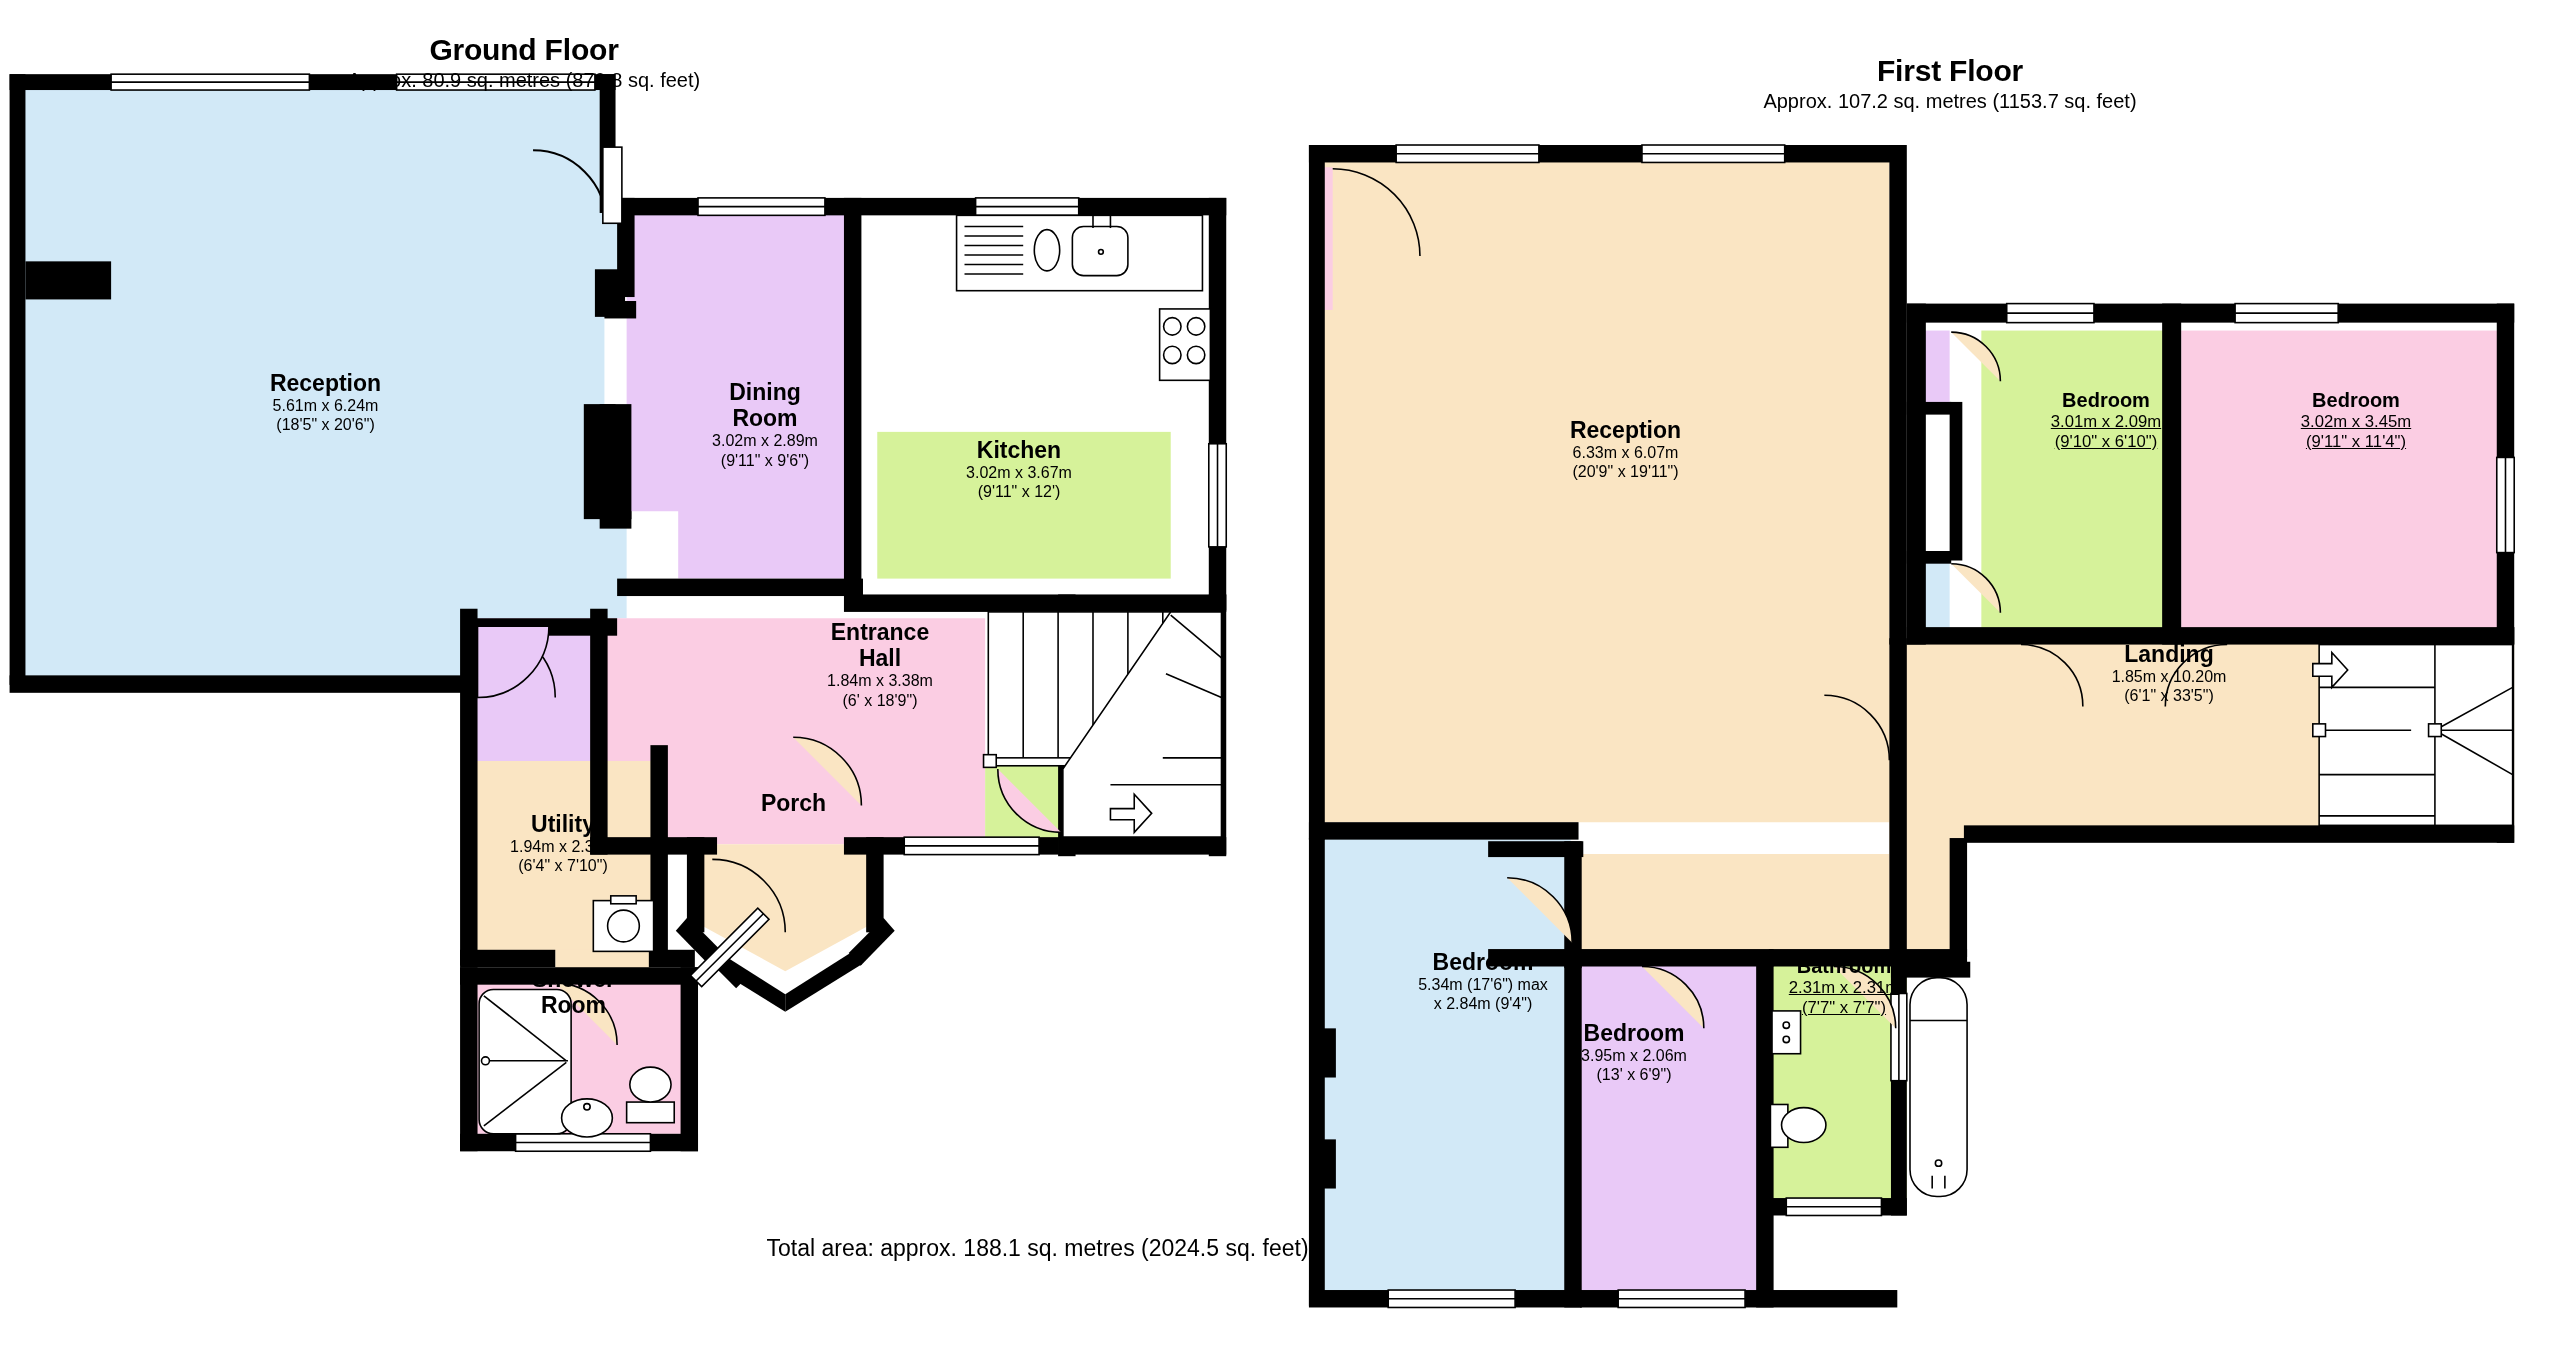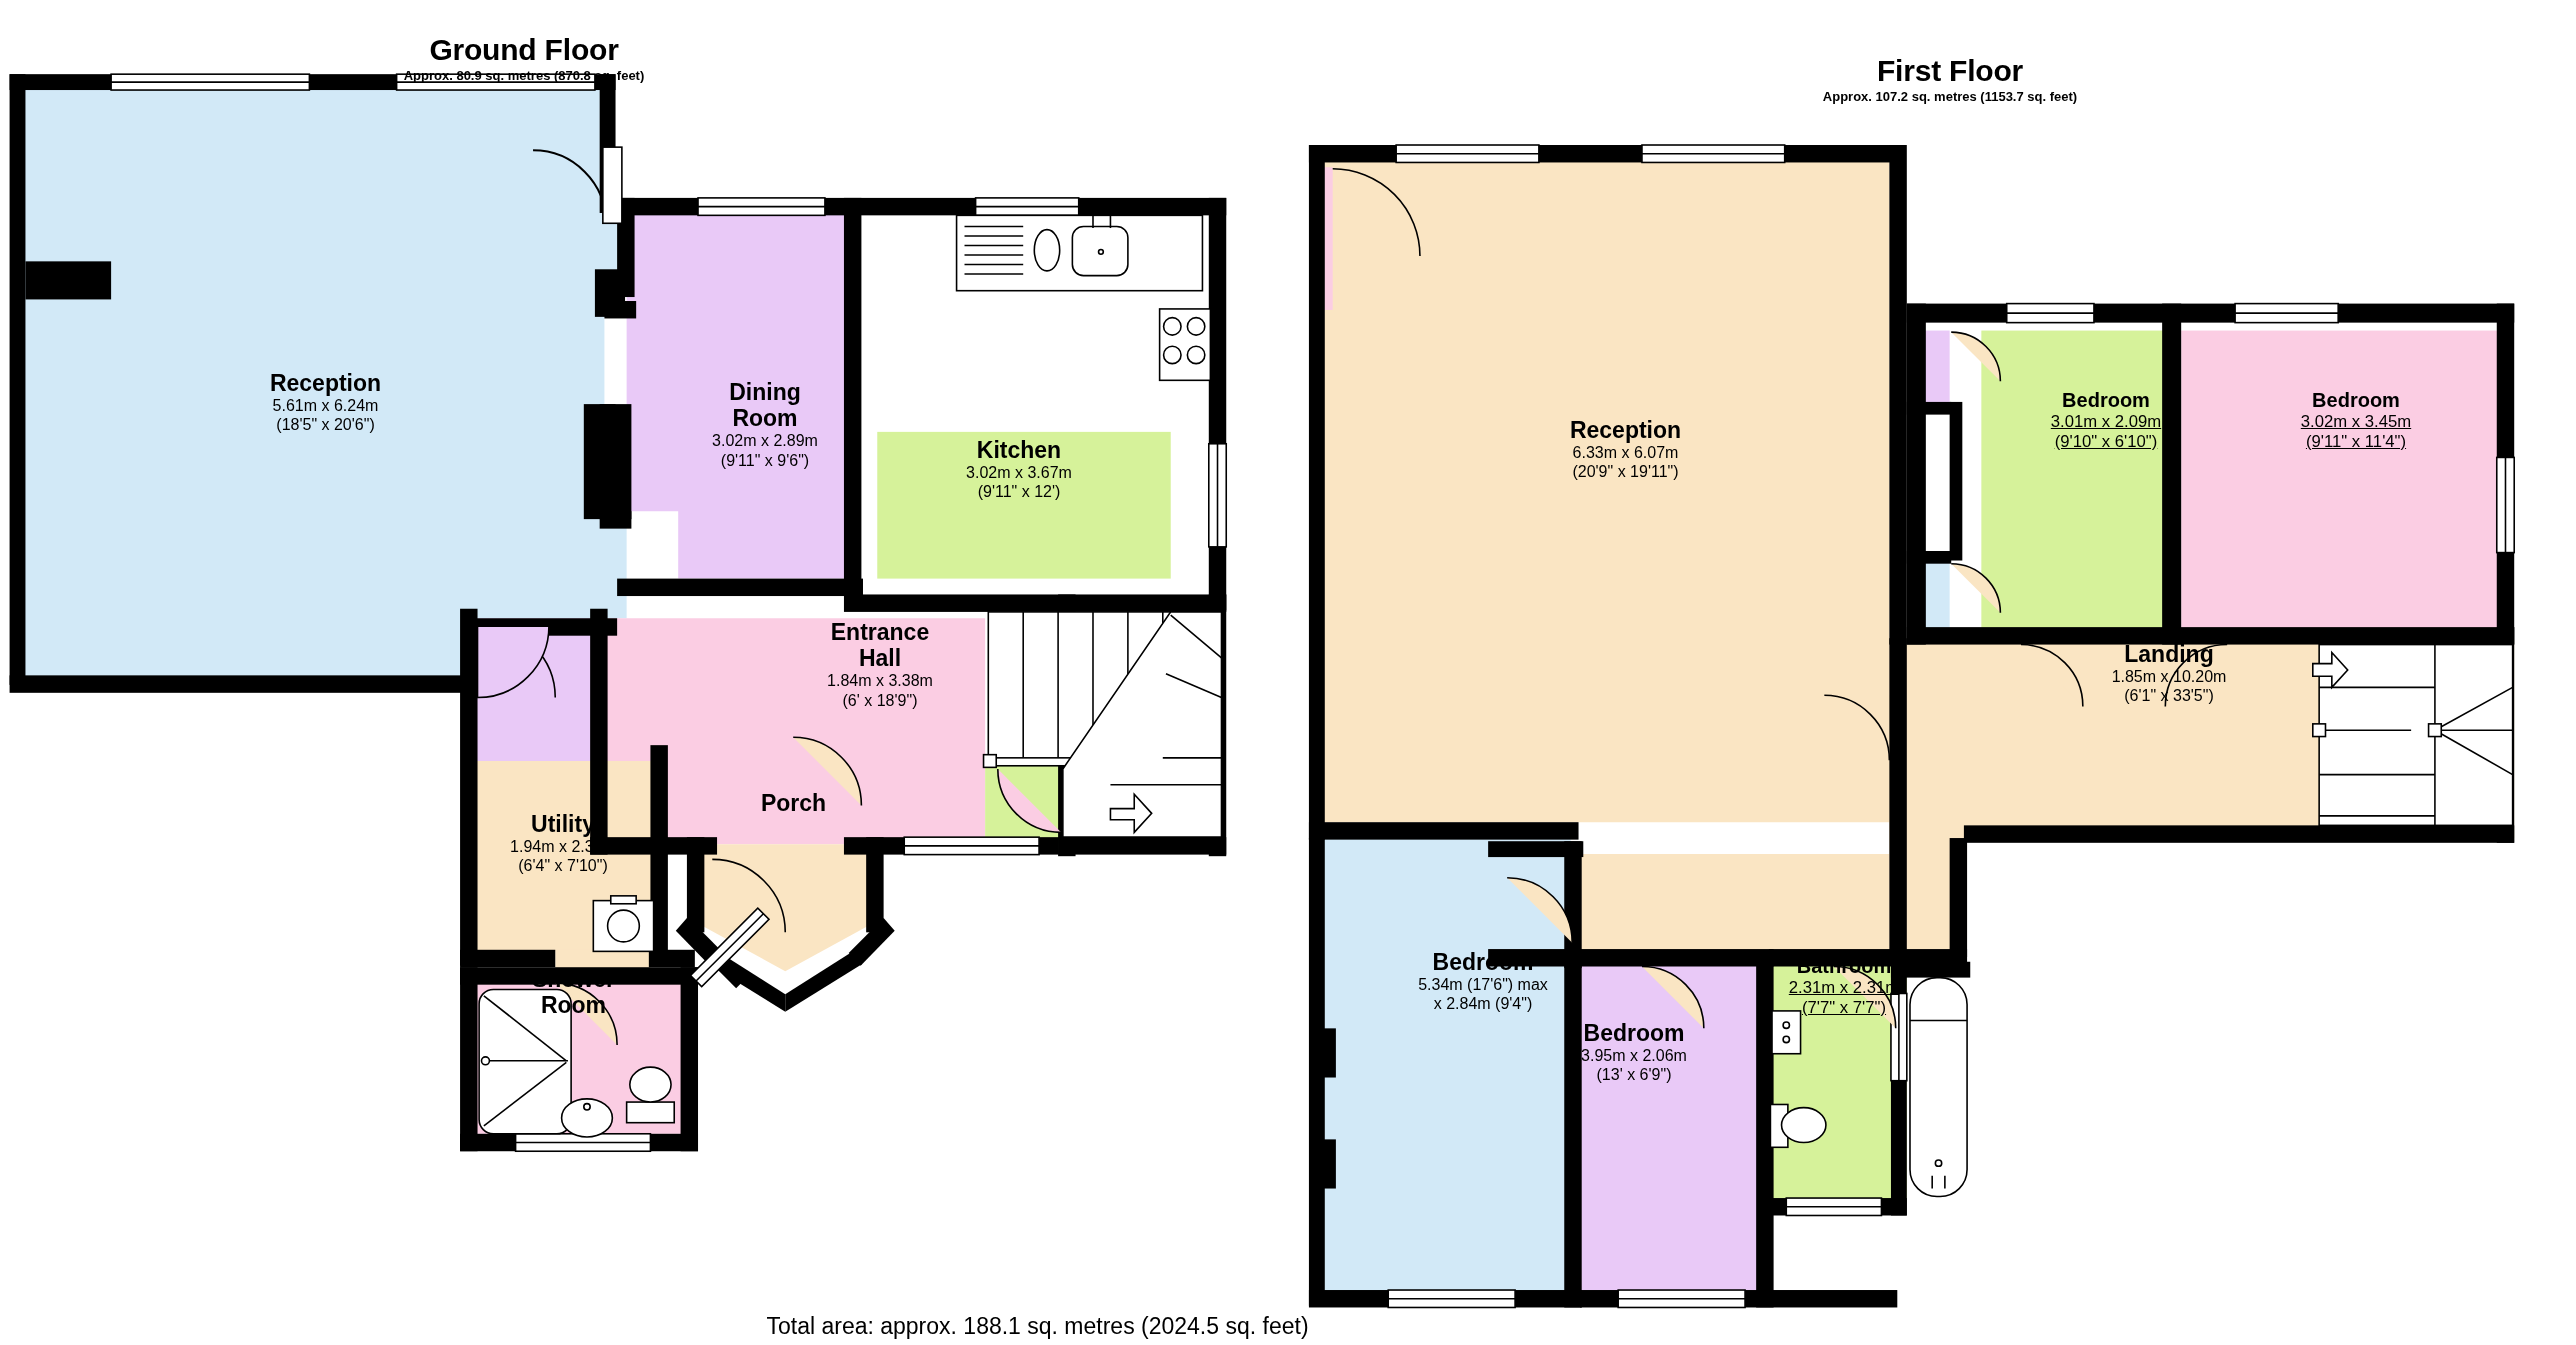--- a/index.html
+++ b/index.html
@@ -26,31 +26,31 @@
     text-align: center;
     white-space: nowrap;
   }
   .floor-title {
     font-size: 30px;
     font-weight: bold;
     letter-spacing: -0.2px;
     line-height: 1.12;
   }
   .floor-subtitle {
-    font-size: 13px;
-    font-weight: bold;
+    font-size: 20px;
+    font-weight: normal;
     line-height: 1.35;
   }
   #gf-title-block { left: 286px; top: 33px; width: 476px; }
   #ff-title-block { left: 1712px; top: 54px; width: 476px; }
 
   .total-area {
     position: absolute;
     left: 0;
-    top: 1313px;
+    top: 1235px;
     width: 2075px;
     text-align: center;
     font-size: 23px;
     font-weight: normal;
     white-space: nowrap;
   }
 
   
   .room-label {
     position: absolute;

